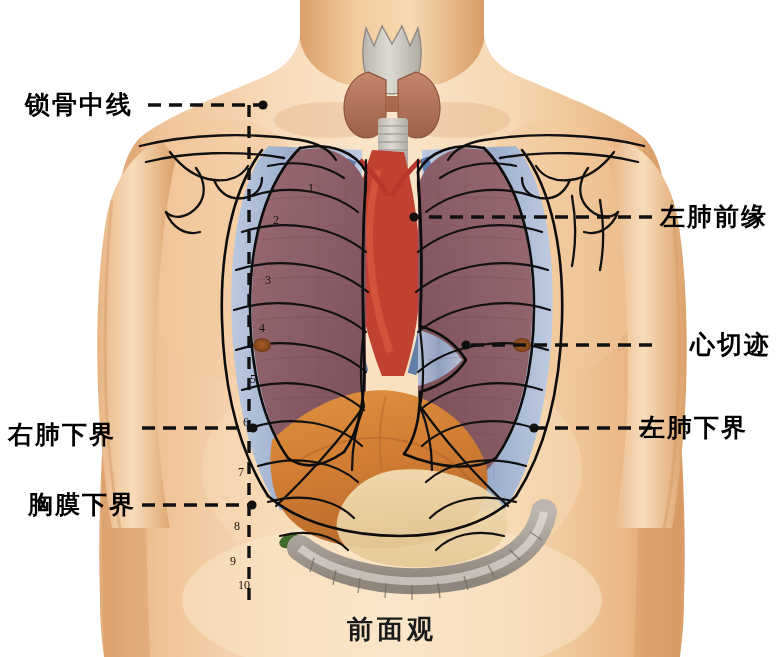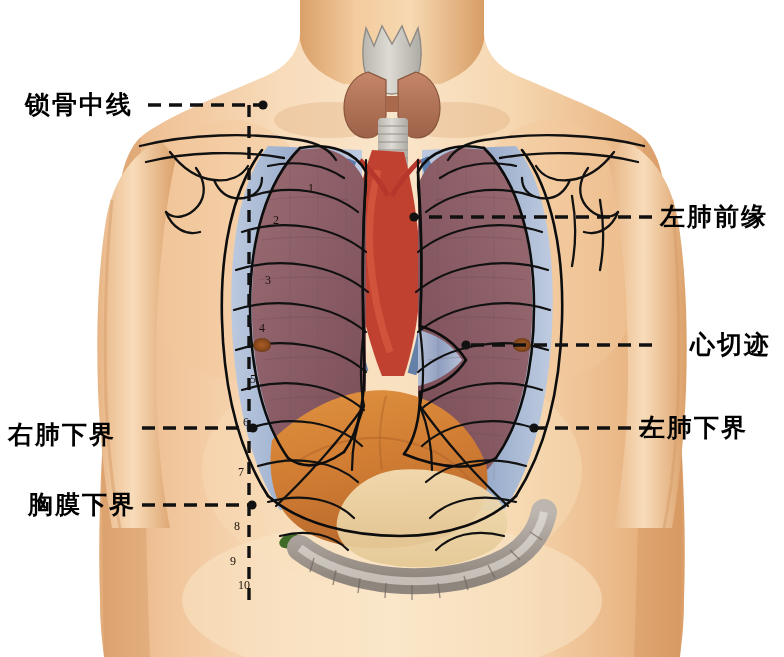--- a/index.html
+++ b/index.html
@@ -405,13 +405,14 @@
       <div class="anno-label left" style="left: 25px; top: 92px;">锁骨中线</div>
       <div class="anno-label left" style="left: 8px; top: 422px;">右肺下界</div>
       <div class="anno-label left" style="left: 8px; top: 492px; margin-left: 20px;">胸膜下界</div>
     </div>
   <div id="labels-right">
       <div class="anno-label right" style="left: 660px; top: 204px;">左肺前缘</div>
       <div class="anno-label right" style="left: 690px; top: 332px;">心切迹</div>
       <div class="anno-label right" style="left: 640px; top: 415px;">左肺下界</div>
     </div>
 
+  <div id="caption">前面观</div>
 </div>
 
 </body></html>

